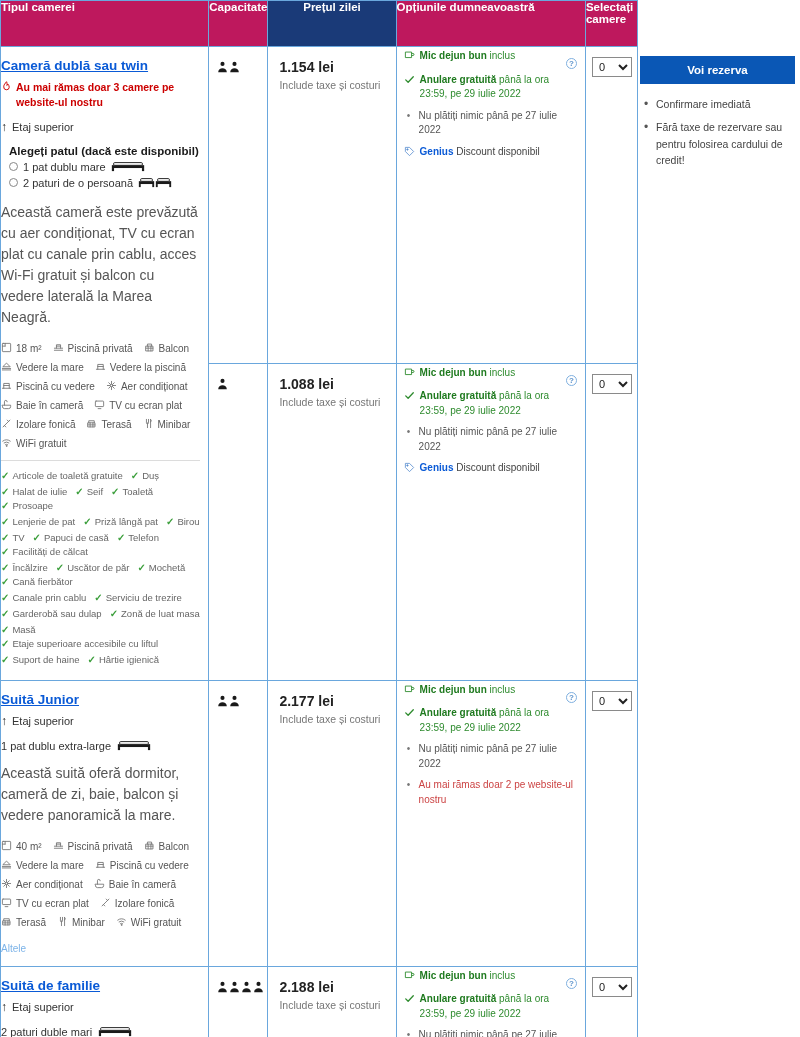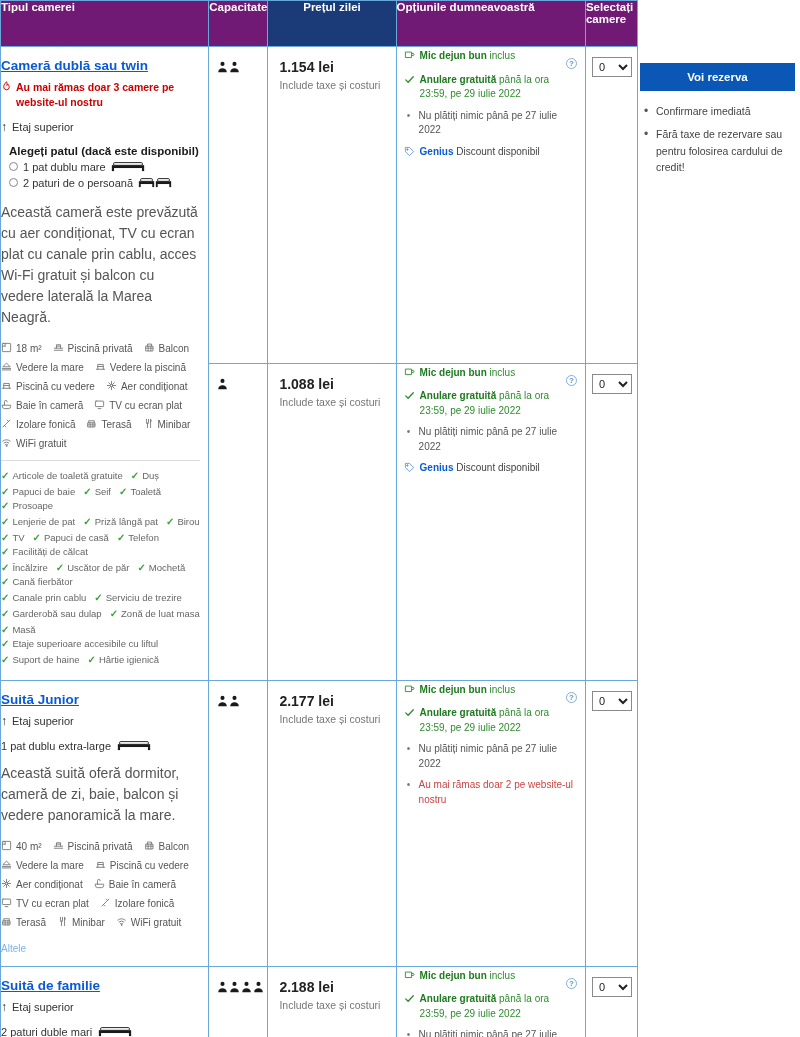--- a/index.html
+++ b/index.html
@@ -26,21 +26,21 @@
     table-layout: fixed;
   }
   .rooms-table td, .rooms-table th {
     border: 1px solid #6aa7dd;
     vertical-align: top;
     padding: 0;
   }
 
   
   thead th {
-    background: #701a75;
+    background: #be185d;
     color: #ffffff;
     font-size: 11.5px;
     font-weight: bold;
     text-align: left;
     padding: 9px 8px 10px 8px;
     height: 46px;
     border-color: #6aa7dd;
   }
   th.col-price {
     background: #1a3a78;
@@ -179,21 +179,21 @@
     background: #ffffff;
     color: #222;
     width: 40px;
     height: 20px;
     cursor: pointer;
   }
 
   
   .sidebar {
     position: absolute;
-    left: 640px; top: 63px;
+    left: 640px; top: 56px;
     width: 158px;
   }
   .reserve-btn {
     display: block;
     width: 155px;
     background: #0a57b5;
     color: #ffffff;
     font-size: 11.5px;
     font-weight: bold;
     text-align: center;
@@ -390,21 +390,21 @@
                   <span>Articole de toaletă gratuite</span>
                 </span>
                 <span class="chk">
                   <span class="tick">✓</span>
                   <span>Duș</span>
                 </span>
               </div>
               <div class="chk-row">
                 <span class="chk">
                   <span class="tick">✓</span>
-                  <span>Papuci de baie</span>
+                  <span>Halat de iulie</span>
                 </span>
                 <span class="chk">
                   <span class="tick">✓</span>
                   <span>Seif</span>
                 </span>
                 <span class="chk">
                   <span class="tick">✓</span>
                   <span>Toaletă</span>
                 </span>
                 <span class="chk">

